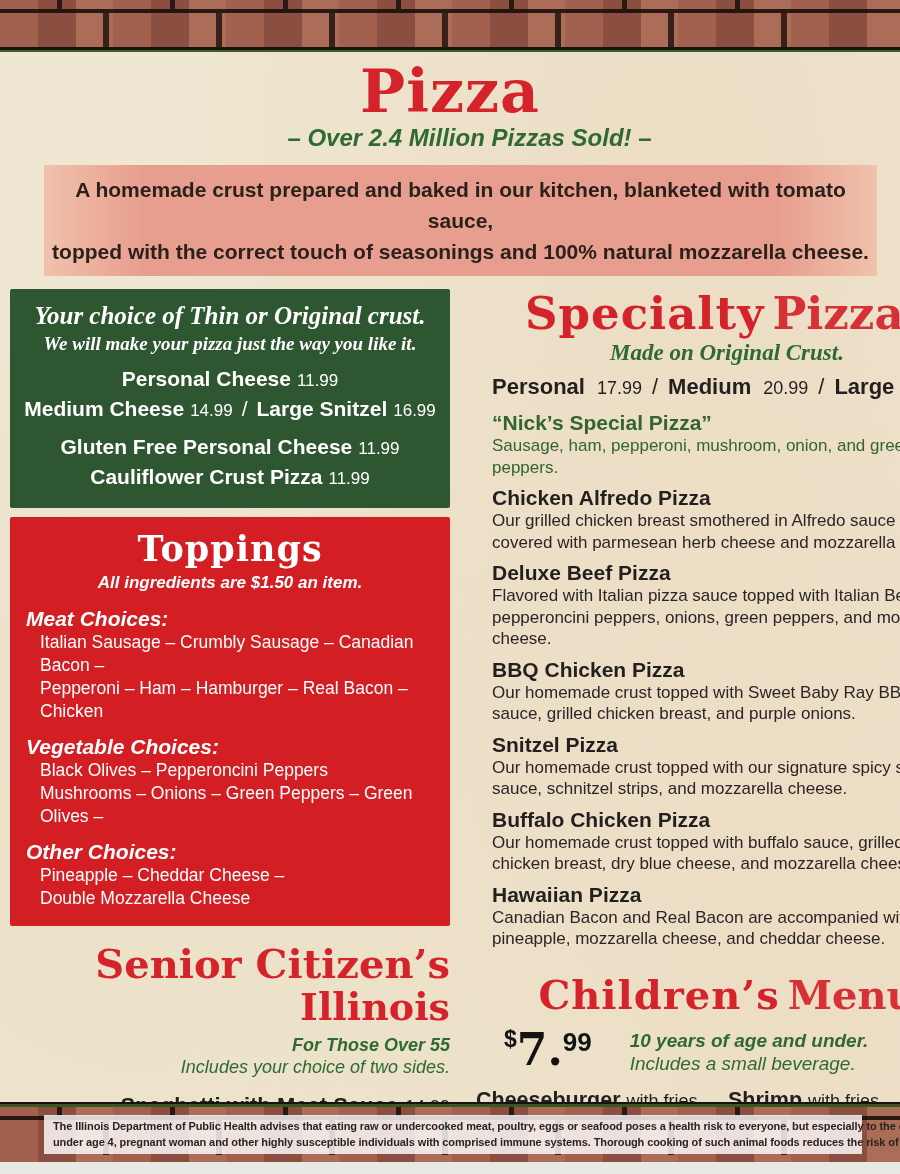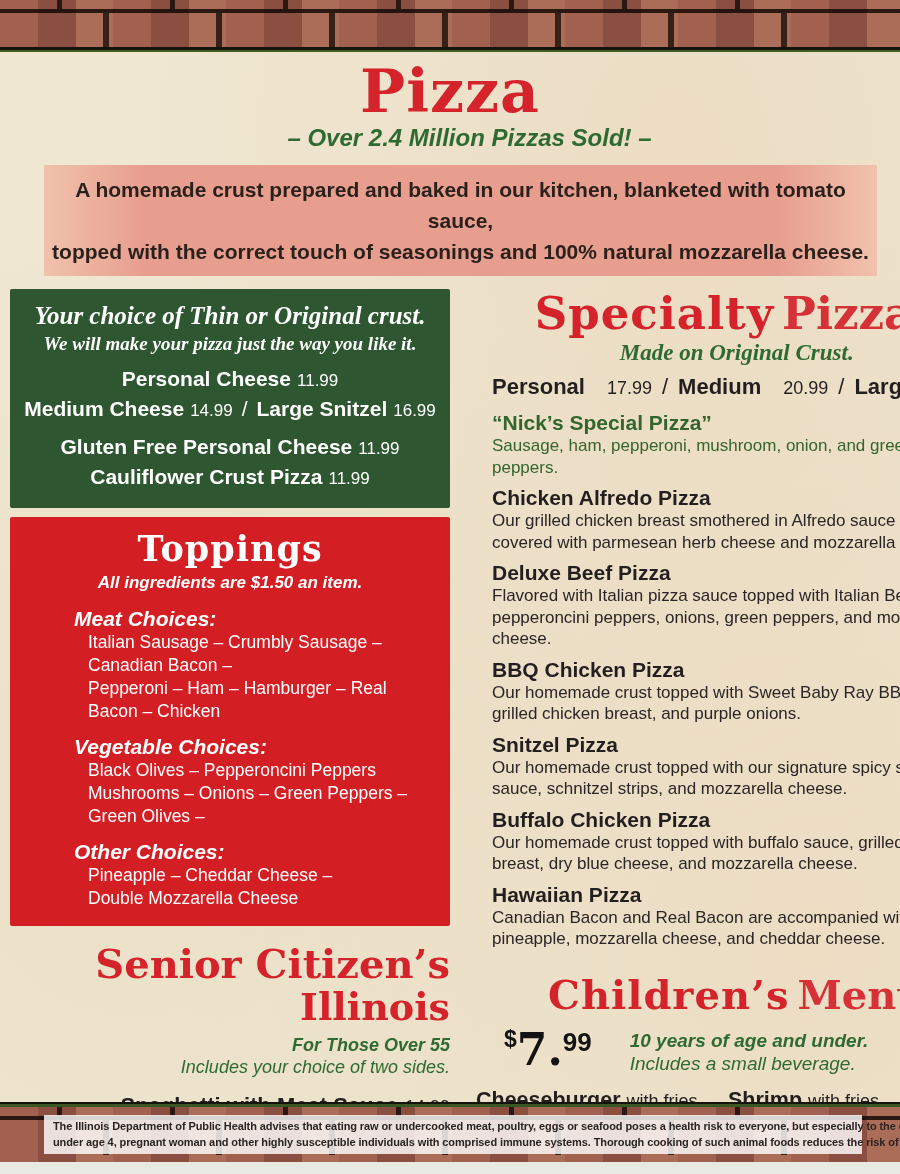--- a/index.html
+++ b/index.html
@@ -67,41 +67,41 @@
   
   .toppings-box {
     margin-top:9px; background:#d31e24; color:#fff;
     padding:10px 16px 16px 16px; border-radius:2px;
   }
   .toppings-title {
     text-align:center; font-family:"DejaVu Serif", serif; font-weight:bold;
     font-size:35px; line-height:44px; letter-spacing:1px;
   }
   .toppings-note { text-align:center; font-weight:bold; font-style:italic; font-size:17px; line-height:24px; }
-  .top-group { margin-top:11px;margin-left:48px; }
+  .top-group { margin-top:11px; }
   .top-label { font-weight:bold; font-style:italic; font-size:21px; line-height:25px; }
   .top-line  { padding-left:14px; font-size:17.5px; line-height:23px; }
 
   
   .senior { text-align:right; margin-top:16px; }
   .senior-t1 { font-family:"DejaVu Serif", serif; font-weight:bold; font-size:40px; line-height:44px; color:#d5232b; }
   .senior-t2 { font-family:"DejaVu Serif", serif; font-weight:bold; font-size:38px; line-height:42px; color:#d5232b; }
   .senior-n1 { margin-top:6px; font-weight:bold; font-style:italic; font-size:18px; line-height:22px; color:#2e6a31; }
   .senior-n2 { font-style:italic; font-size:18px; line-height:22px; color:#2e6a31; }
   .senior-item { margin-top:15px; font-weight:bold; font-size:22px; line-height:26px; color:#231f20; }
   .senior-item .price { font-size:18px; font-weight:normal; margin-left:7px; }
   .senior-note { font-style:italic; font-weight:normal; font-size:17px; line-height:21px; }
 
   
   .spec-title { text-align:center; font-family:"DejaVu Serif", serif; color:#d5232b; font-size:45px; line-height:50px; }
   .spec-title .w1 { font-weight:bold; letter-spacing:1px; }
   .spec-title .w2 { font-weight:bold; opacity:.92; margin-left:8px; }
   .spec-sub { text-align:center; font-family:"Liberation Serif", serif; font-weight:bold; font-style:italic; font-size:23px; line-height:28px; color:#2e6a31; }
   .spec-sizes { margin-top:5px; font-size:22px; font-weight:bold; color:#231f20; line-height:30px; }
-  .spec-sizes .price { font-size:18px; font-weight:normal; margin-left:22px; }
+  .spec-sizes .price { font-size:18px; font-weight:normal; margin-left:12px; }
   .spec-sizes .sep { font-weight:normal; margin:0 10px; }
   .spec-item { margin-top:7px; }
   .spec-name { font-weight:bold; font-size:21px; line-height:25px; color:#231f20; }
   .spec-desc { font-size:17px; line-height:21.5px; color:#2a2526; }
   .spec-item.green .spec-name, .spec-item.green .spec-desc { color:#33652e; }
 
   
   .children { margin-top:22px; }
   .child-title { text-align:center; font-family:"DejaVu Serif", serif; color:#d5232b; font-size:40px; line-height:46px; }
   .child-title .w1 { font-weight:bold; letter-spacing:1px; }

